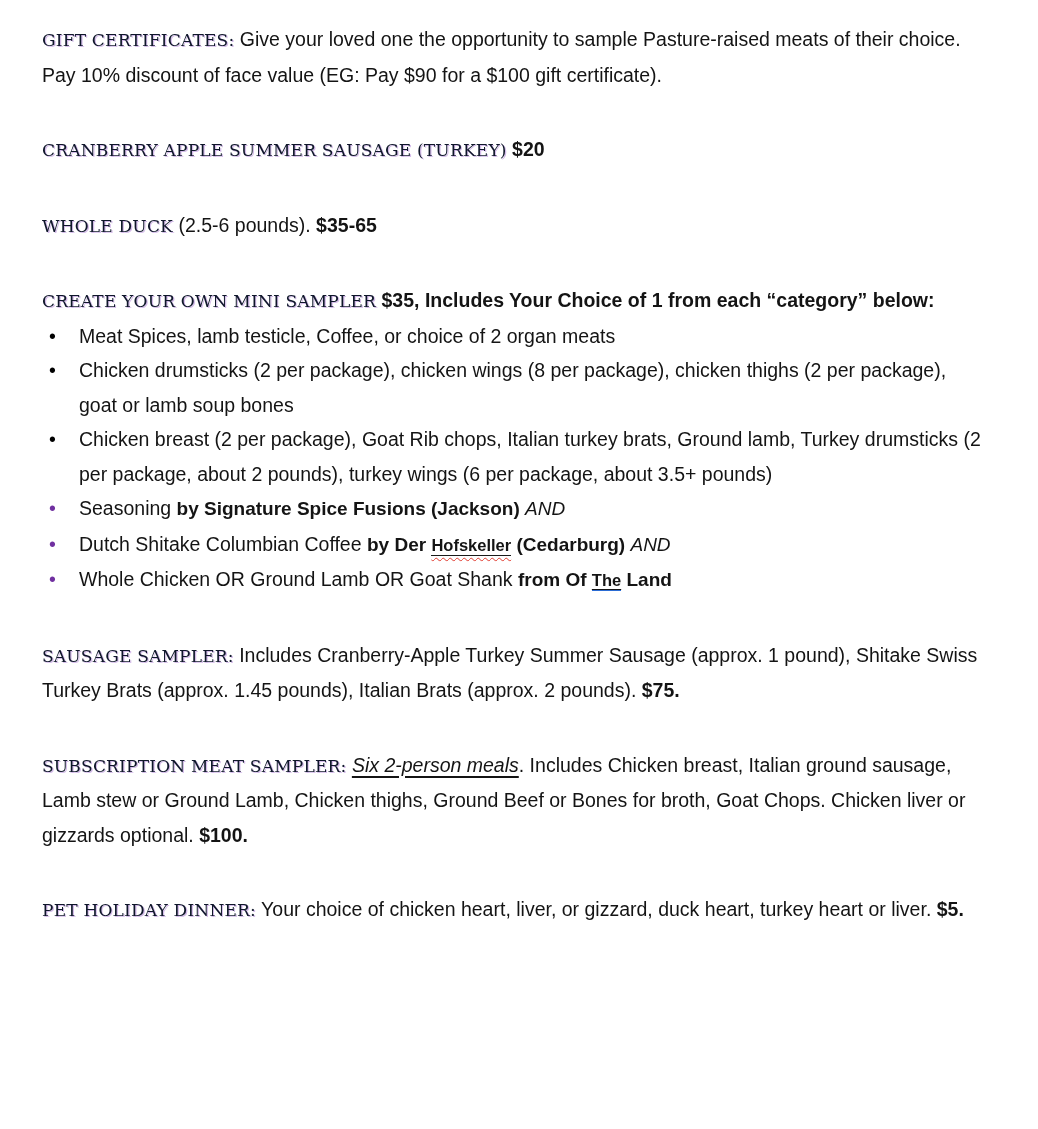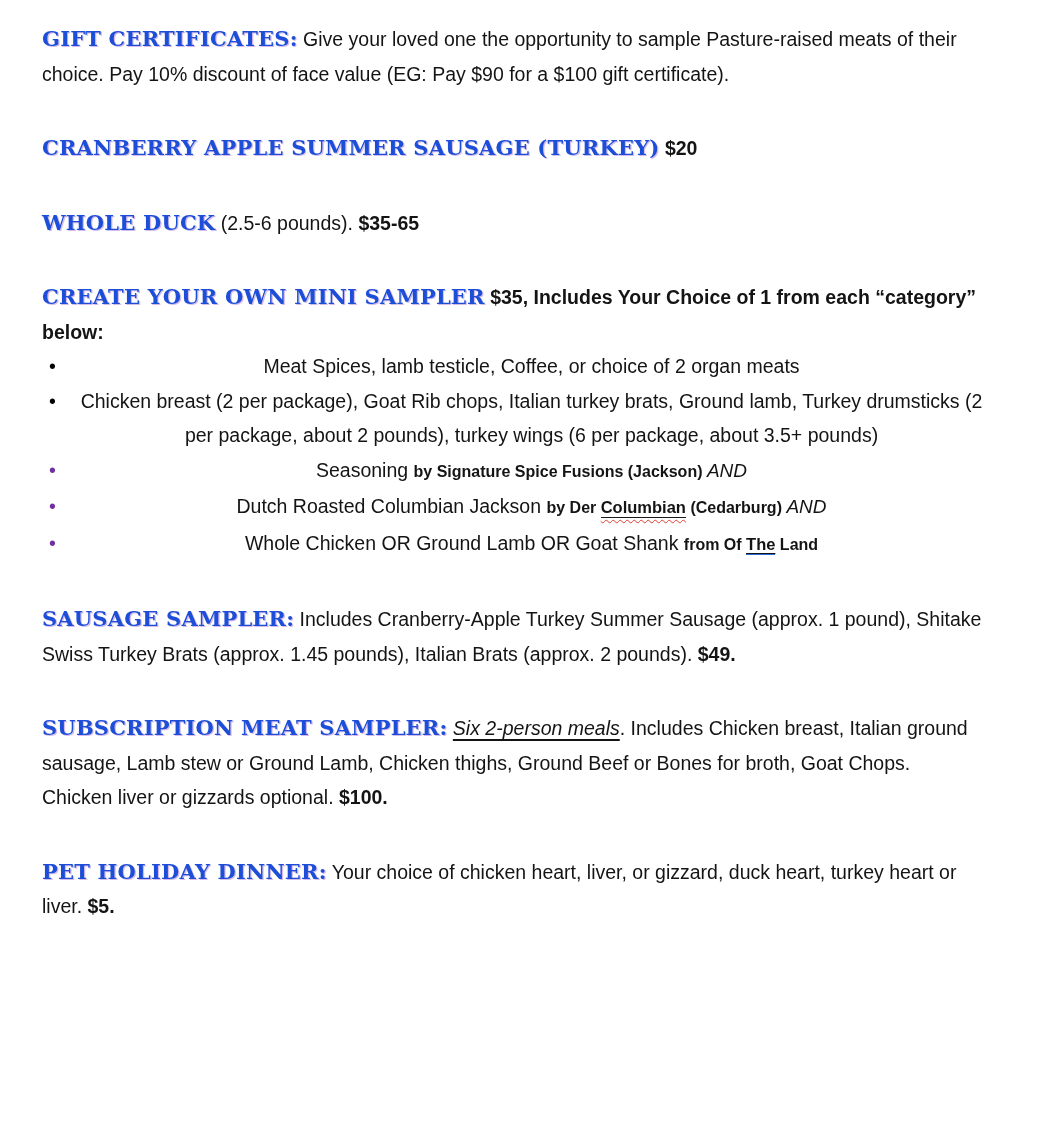--- a/index.html
+++ b/index.html
@@ -22,31 +22,31 @@
     margin: 0;
     font-size: 19.5px;
     line-height: 34.5px;
     color: #141414;
   }
   p.para.spaced { margin-top: 40px; }
   p.para.tight  { margin-top: 4px; }
 
   .run-heading {
     font-family: "DejaVu Serif", serif;
-    font-weight: 700;
-    color: #1d4ed8;
-    font-size: 21px;
+    font-weight: 400;
+    color: #0f172a;
+    font-size: 17px;
     letter-spacing: 0.2px;
     text-shadow: 1.2px 1.2px 0 rgba(176, 132, 215, 0.55);
   }
   .run-regular { font-weight: 400; }
   .run-bold    { font-weight: 700; }
   .run-bold-small {
     font-weight: 700;
-    font-size: 16px;
+    font-size: 19px;
   }
   .run-italic {
     font-style: italic;
     font-size: 19px;
   }
   .run-italic-underline {
     font-style: italic;
     text-decoration: underline;
     text-underline-offset: 4px;
     text-decoration-thickness: 1.5px;
@@ -73,21 +73,20 @@
   ul.list {
     margin: 0;
     padding: 0 0 0 37px;
     list-style: none;
   }
   ul.list li {
     position: relative;
     font-size: 19.5px;
     line-height: 34.5px;
     margin: 0;
-    text-align: center;
   }
   ul.list li::before {
     content: "\2022";
     position: absolute;
     left: -30px;
     top: 0;
     font-size: 19.5px;
   }
   ul.list.black-bullets  li::before { color: #000000; }
   ul.list.purple-bullets li::before { color: #7030A0; }
@@ -95,23 +94,24 @@
 </head>
 <body>
 
 <div class="doc">
     <p class="para"><span class="run-heading">GIFT CERTIFICATES:</span><span class="run-regular">  Give your loved one the opportunity to sample Pasture-raised meats of their choice.  Pay 10% discount of face value (EG: Pay $90 for a $100 gift certificate).</span></p>
     <p class="para spaced"><span class="run-heading">CRANBERRY APPLE SUMMER SAUSAGE (TURKEY)</span><span class="run-bold"> $20</span></p>
     <p class="para spaced"><span class="run-heading">WHOLE DUCK</span><span class="run-regular"> (2.5-6 pounds).  </span><span class="run-bold">$35-65</span></p>
     <p class="para spaced"><span class="run-heading">CREATE YOUR OWN MINI SAMPLER</span><span class="run-bold">  $35, Includes Your Choice of 1 from each “category” below:</span></p>
     <ul class="list black-bullets">
       <li><span class="run-regular">Meat Spices, lamb testicle, Coffee, or choice of 2 organ meats</span></li>
+      <li><span class="run-regular">Chicken drumsticks (2 per package), chicken wings (8 per package), chicken thighs (2 per package), goat or lamb soup bones</span></li>
       <li><span class="run-regular">Chicken breast (2 per package), Goat Rib chops, Italian turkey brats, Ground lamb, Turkey drumsticks (2 per package, about 2 pounds), turkey wings (6 per package, about 3.5+ pounds)</span></li>
     </ul>
     <ul class="list purple-bullets">
       <li><span class="run-regular">Seasoning </span><span class="run-bold-small">by Signature Spice Fusions (Jackson) </span><span class="run-italic">AND</span></li>
-      <li><span class="run-regular">Dutch Roasted Columbian Jackson </span><span class="run-bold-small">by Der </span><span class="run-spellcheck">Columbian</span><span class="run-bold-small"> (Cedarburg) </span><span class="run-italic">AND</span></li>
+      <li><span class="run-regular">Dutch Shitake Columbian Coffee </span><span class="run-bold-small">by Der </span><span class="run-spellcheck">Hofskeller</span><span class="run-bold-small"> (Cedarburg) </span><span class="run-italic">AND</span></li>
       <li><span class="run-regular">Whole Chicken OR Ground Lamb OR Goat Shank </span><span class="run-bold-small">from Of </span><span class="run-grammar">The</span><span class="run-bold-small"> Land</span></li>
     </ul>
-    <p class="para spaced"><span class="run-heading">SAUSAGE SAMPLER:</span><span class="run-regular">  Includes Cranberry-Apple Turkey Summer Sausage (approx. 1 pound), Shitake Swiss Turkey Brats (approx. 1.45 pounds), Italian Brats (approx. 2 pounds).  </span><span class="run-bold">$49.</span></p>
+    <p class="para spaced"><span class="run-heading">SAUSAGE SAMPLER:</span><span class="run-regular">  Includes Cranberry-Apple Turkey Summer Sausage (approx. 1 pound), Shitake Swiss Turkey Brats (approx. 1.45 pounds), Italian Brats (approx. 2 pounds).  </span><span class="run-bold">$75.</span></p>
     <p class="para spaced"><span class="run-heading">SUBSCRIPTION MEAT SAMPLER:</span><span class="run-regular"> </span><span class="run-italic-underline">Six 2-person meals</span><span class="run-regular">.  Includes Chicken breast, Italian ground sausage, Lamb stew or Ground Lamb, Chicken thighs, Ground Beef or Bones for broth, Goat Chops. Chicken liver or gizzards optional.  </span><span class="run-bold">$100.</span></p>
     <p class="para spaced"><span class="run-heading">PET HOLIDAY DINNER:</span><span class="run-regular"> Your choice of chicken heart, liver, or gizzard, duck heart, turkey heart or liver.  </span><span class="run-bold">$5.</span></p>
   </div>
 
 </body></html>

